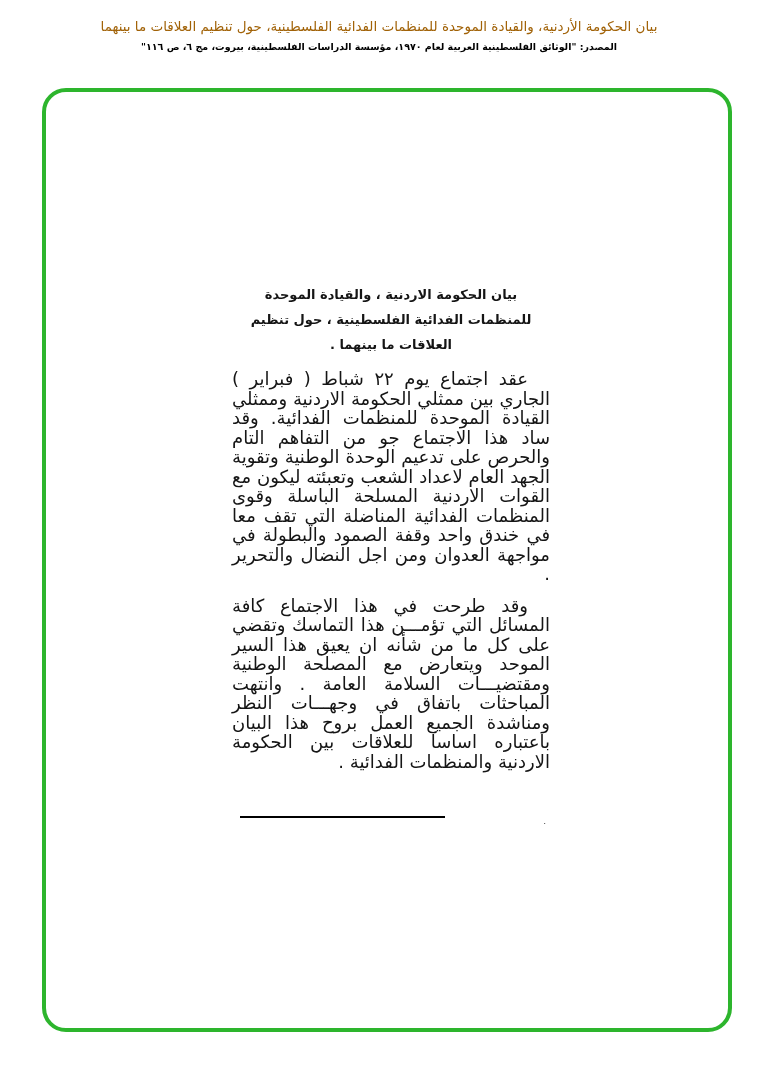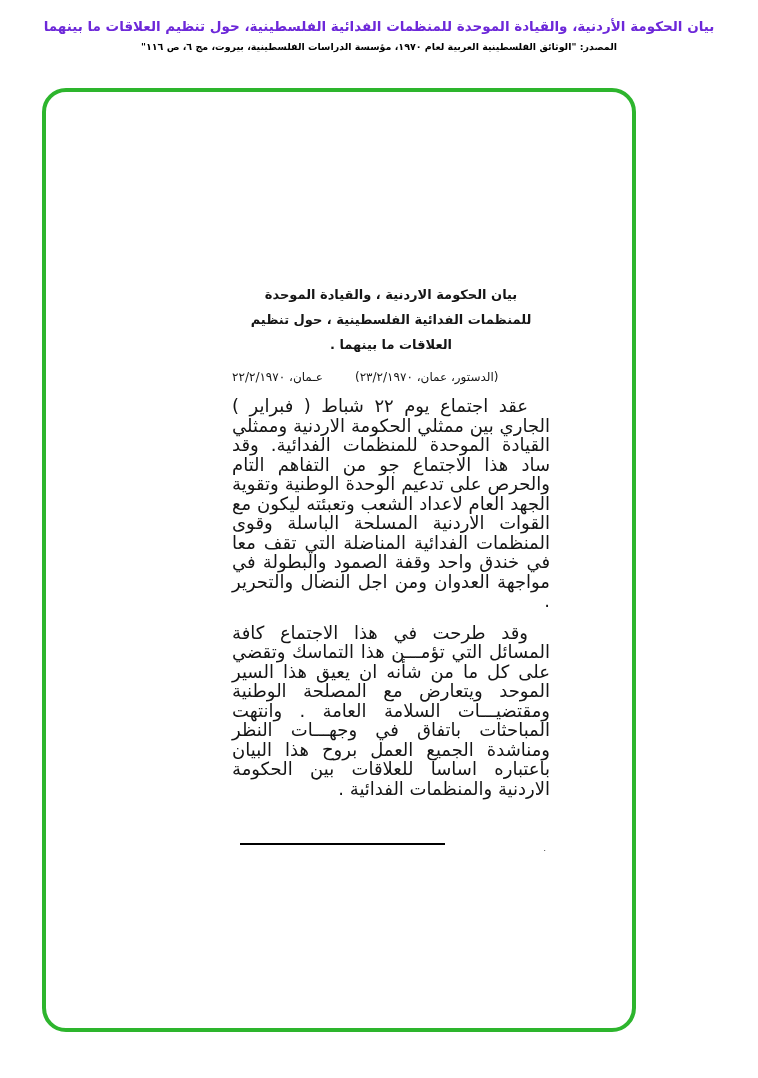--- a/index.html
+++ b/index.html
@@ -12,33 +12,33 @@
     overflow:hidden;
   }
   .page{position:absolute;inset:0;}
 
   
   .page-header{
     position:absolute;top:16px;left:0;width:758px;
     text-align:center;direction:rtl;
   }
   .header-title{
-    font-size:13.5px;font-weight:bold;color:#6d28d9;
+    font-size:13.5px;font-weight:normal;color:#a16207;
     line-height:20px;padding:0 30px;
   }
   .header-source{
     margin-top:5px;
     font-size:9.5px;font-weight:bold;color:#000;
   }
 
   
   .document-frame{
     position:absolute;
     left:42px;top:88px;
-    width:594px;height:944px;
+    width:690px;height:944px;
     border:4px solid #2db52d;
     border-radius:24px;
     background:#ffffff;
     box-sizing:border-box;
     padding-left:12px;
   }
 
   
   .doc-content{
     position:absolute;
@@ -96,24 +96,20 @@
     <div class="header-title">بيان الحكومة الأردنية، والقيادة الموحدة للمنظمات الفدائية الفلسطينية، حول تنظيم العلاقات ما بينهما</div>
     <div class="header-source">المصدر: "الوثائق الفلسطينية العربية لعام ١٩٧٠، مؤسسة الدراسات الفلسطينية، بيروت، مج ٦، ص ١١٦"</div>
   </div>
 
   <div class="document-frame" style="border-color: rgb(45, 181, 45);">
 
     <div class="doc-content">
 
       <div class="doc-title">بيان الحكومة الاردنية ، والقيادة الموحدة للمنظمات الفدائية الفلسطينية ، حول تنظيم العلاقات ما بينهما .</div>
 
-      <div class="dateline">
-        <span>عـمان، ٢٢/٢/١٩٧٠</span>
-        <span>(الدستور، عمان، ٢٣/٢/١٩٧٠)</span>
-      </div>
 
       <p class="doc-paragraph">عقد اجتماع يوم ٢٢ شباط ( فبراير ) الجاري بين ممثلي الحكومة الاردنية وممثلي القيادة الموحدة للمنظمات الفدائية. وقد ساد هذا الاجتماع جو من التفاهم التام والحرص على تدعيم الوحدة الوطنية وتقوية الجهد العام لاعداد الشعب وتعبئته ليكون مع القوات الاردنية المسلحة الباسلة وقوى المنظمات الفدائية المناضلة التي تقف معا في خندق واحد وقفة الصمود والبطولة في مواجهة العدوان ومن اجل النضال والتحرير .</p>
 
       <p class="doc-paragraph">وقد طرحت في هذا الاجتماع كافة المسائل التي تؤمـــن هذا التماسك وتقضي على كل ما من شأنه ان يعيق هذا السير الموحد ويتعارض مع المصلحة الوطنية ومقتضيـــات السلامة العامة . وانتهت المباحثات باتفاق في وجهـــات النظر ومناشدة الجميع العمل بروح هذا البيان باعتباره اساسا للعلاقات بين الحكومة الاردنية والمنظمات الفدائية .</p>
 
       <div class="sep-wrap">
         <div class="separator-line"></div>
         <span class="stray-mark">.</span>
       </div>
 

